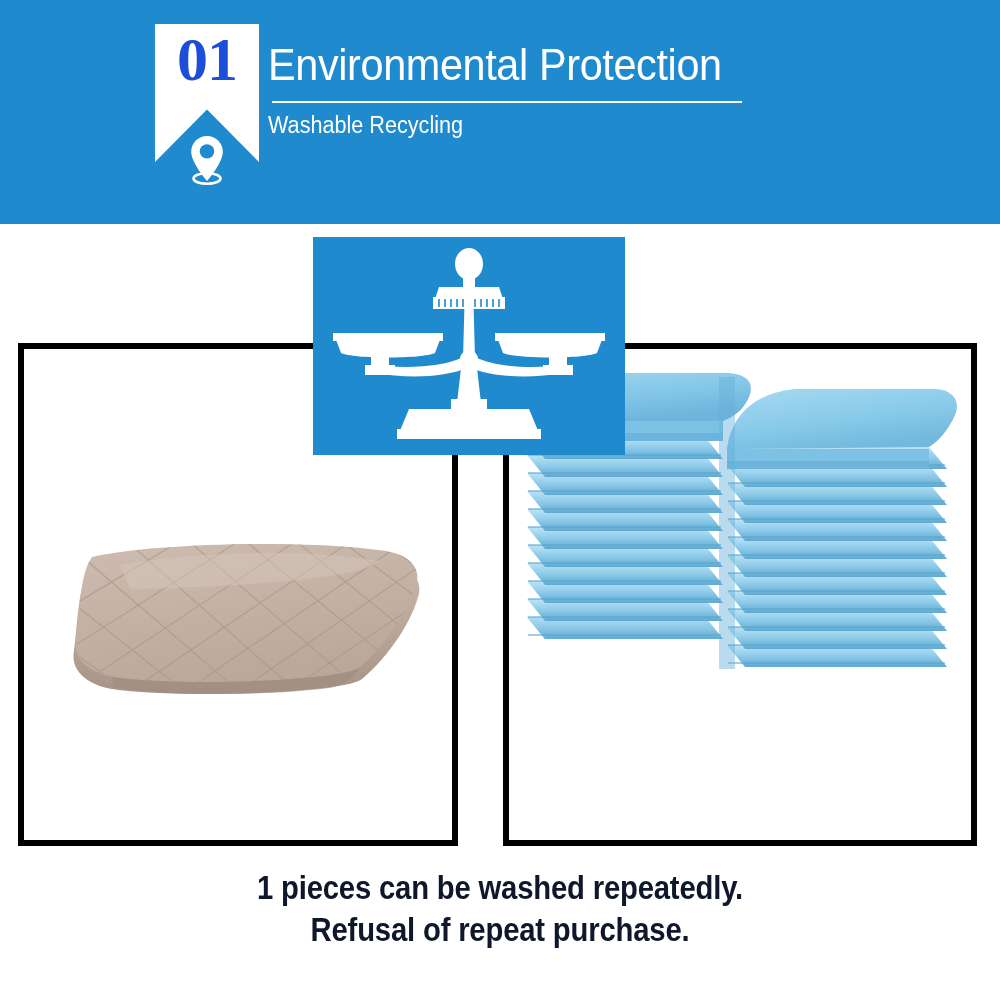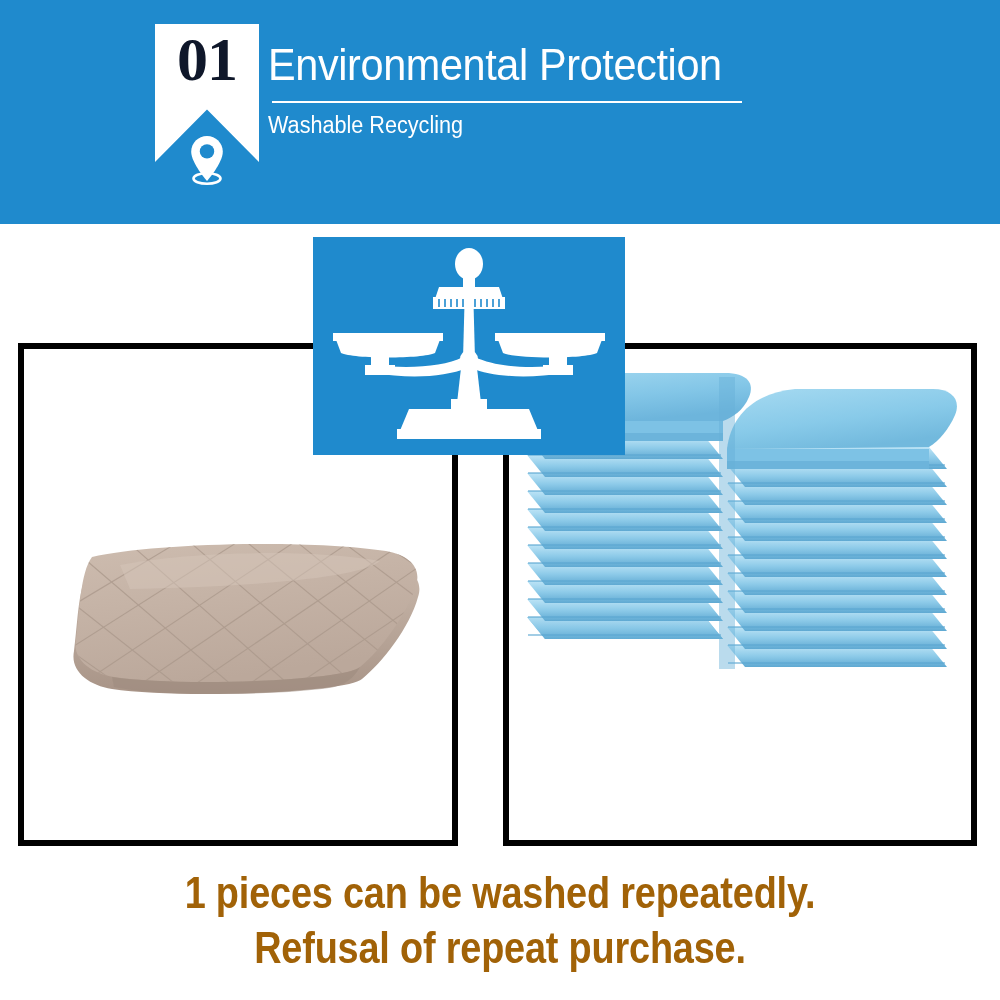--- a/index.html
+++ b/index.html
@@ -30,21 +30,21 @@
     clip-path: polygon(0 0, 100% 0, 100% 100%, 50% 62%, 0 100%);
   }
   .ribbon-number {
     position: absolute; left: 0; top: 28px;
     width: 104px;
     text-align: center;
     font-family: "Liberation Serif", serif;
     font-size: 62px;
     font-weight: 700;
     letter-spacing: -1px;
-    color: #0f172a;
+    color: #1d4ed8;
     line-height: 1.0;
   }
   .pin-icon {
     position: absolute; left: 31px; top: 134px;
     width: 42px; height: 52px;
   }
 
   
   .header-title {
     position: absolute; left: 268px; top: 41px;
@@ -97,22 +97,22 @@
     width: 312px; height: 218px;
     background: #1f8acd;
   }
   .scale-icon { position: absolute; left: 0; top: 0; width: 312px; height: 218px; }
 
   
   .caption {
     position: absolute; left: 0; top: 866px;
     width: 1000px;
     text-align: center;
-    color: #a16207;
-    font-size: 44px;
+    color: #0f172a;
+    font-size: 34px;
     font-weight: 700;
     line-height: 1.24;
     letter-spacing: -0.2px;
   }
   .caption-line { display: block; transform: scaleX(0.86); }
 </style>
 </head>
 <body>
 
 <div id="page">

